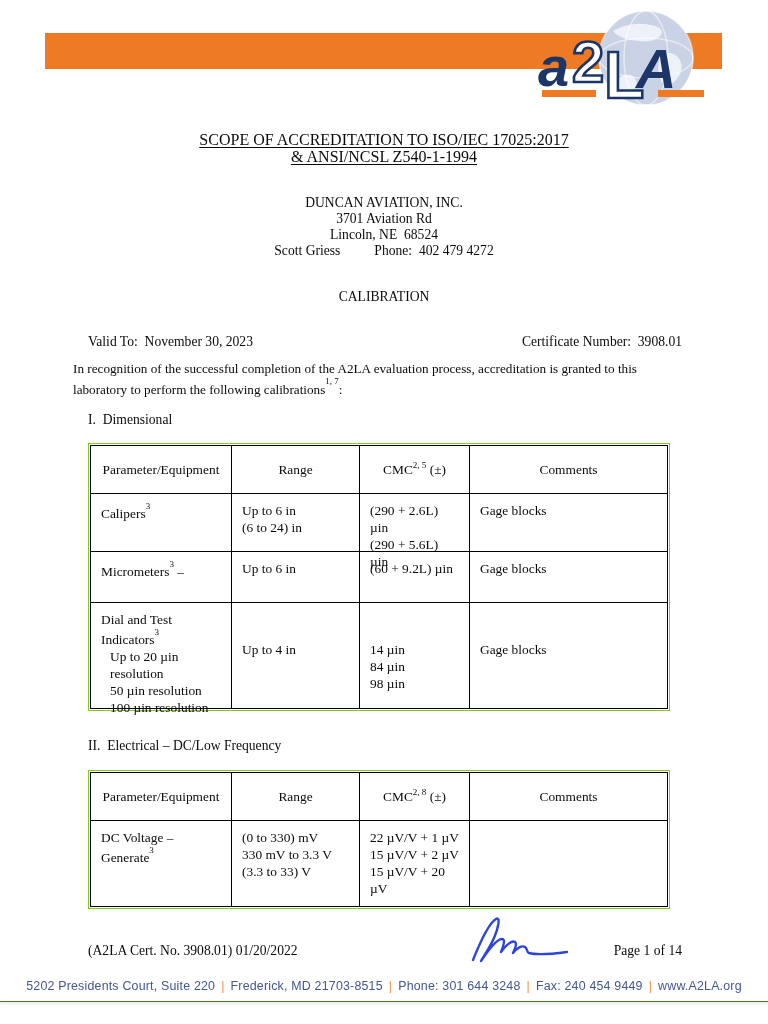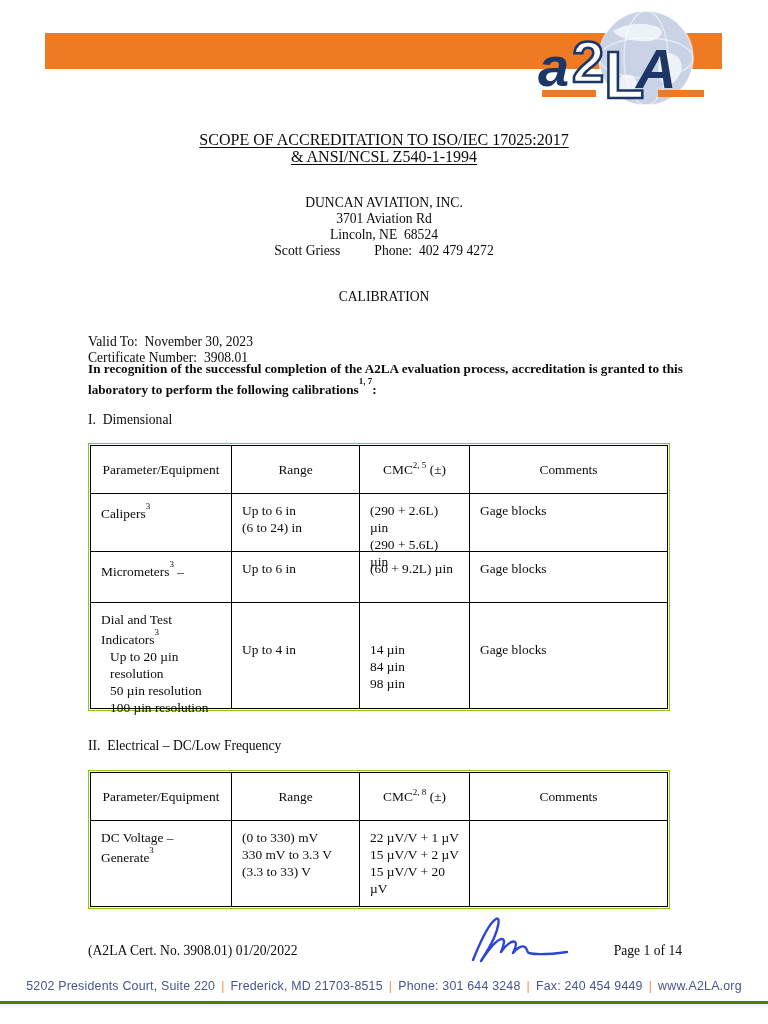--- a/index.html
+++ b/index.html
@@ -12,22 +12,22 @@
   
   .orange-bar { position:absolute; left:45px; top:33px; width:677px; height:36px; background:#EE7A23; }
   .logo { position:absolute; left:538px; top:6px; width:172px; height:104px; }
   .logo text { font-family:"Liberation Sans", sans-serif; }
 
   
   .title-block { position:absolute; top:131px; left:0; width:100%; text-align:center; font-size:16px; line-height:17px; }
   .title-block .u { text-decoration:underline; text-underline-offset:2px; }
   .address-block { position:absolute; top:195px; left:0; width:100%; text-align:center; font-size:13.6px; line-height:16px; }
   .doc-type { position:absolute; top:289px; left:0; width:100%; text-align:center; font-size:13.6px; }
-  .meta-row { position:absolute; top:334px; left:88px; width:594px; display:flex; justify-content:space-between; font-size:13.6px;flex-direction:column; }
-  .intro { position:absolute; top:361px; left:88px; width:640px; font-size:13.2px; line-height:16.5px;font-weight:bold; }
+  .meta-row { position:absolute; top:334px; left:88px; width:594px; display:flex; justify-content:space-between; font-size:13.6px; }
+  .intro { position:absolute; top:361px; left:73px; width:640px; font-size:13.2px; line-height:16.5px; }
   .intro .nowrap { white-space:nowrap; display:block; }
   sup.fn { font-size:9px; position:relative; top:-4.5px; letter-spacing:0; }
   .section-heading { position:absolute; left:88px; font-size:13.6px; white-space:pre; }
   #sec1 { top:412px; }
   #sec2 { top:738px; }
 
   
   .tblwrap { position:absolute; left:88px; width:582px; border:1px solid #84cc16; padding:1px; box-sizing:border-box; background:#fff; }
   #tbl1 { top:443px; }
   #tbl2 { top:770px; }
@@ -43,21 +43,21 @@
 
   
   .footer-row { position:absolute; top:936px; left:88px; width:594px; height:30px; display:flex; align-items:center; justify-content:space-between; font-size:13.6px; }
   .signature { position:absolute; left:466px; top:914px; width:114px; height:54px; }
 
   .bottom-bar {
     position:absolute; left:0; top:971px; width:768px; height:30px; background:#ffffff;
     display:flex; align-items:center; justify-content:center;
     font-family:"Liberation Sans", sans-serif; font-size:12.4px; color:#44568E;
     letter-spacing:0.2px; white-space:pre;
-    border-bottom:3px solid #4d7c0f; box-shadow:0 2px 3px rgba(90,100,130,0.12);
+    border-bottom:1px solid #4d7c0f; box-shadow:0 2px 3px rgba(90,100,130,0.12);
   }
   .bottom-bar .pipe { color:#F29050; padding:0 6px; }
 </style>
 </head>
 <body>
 
 <div class="page">
 
   <div class="orange-bar"></div>
 

